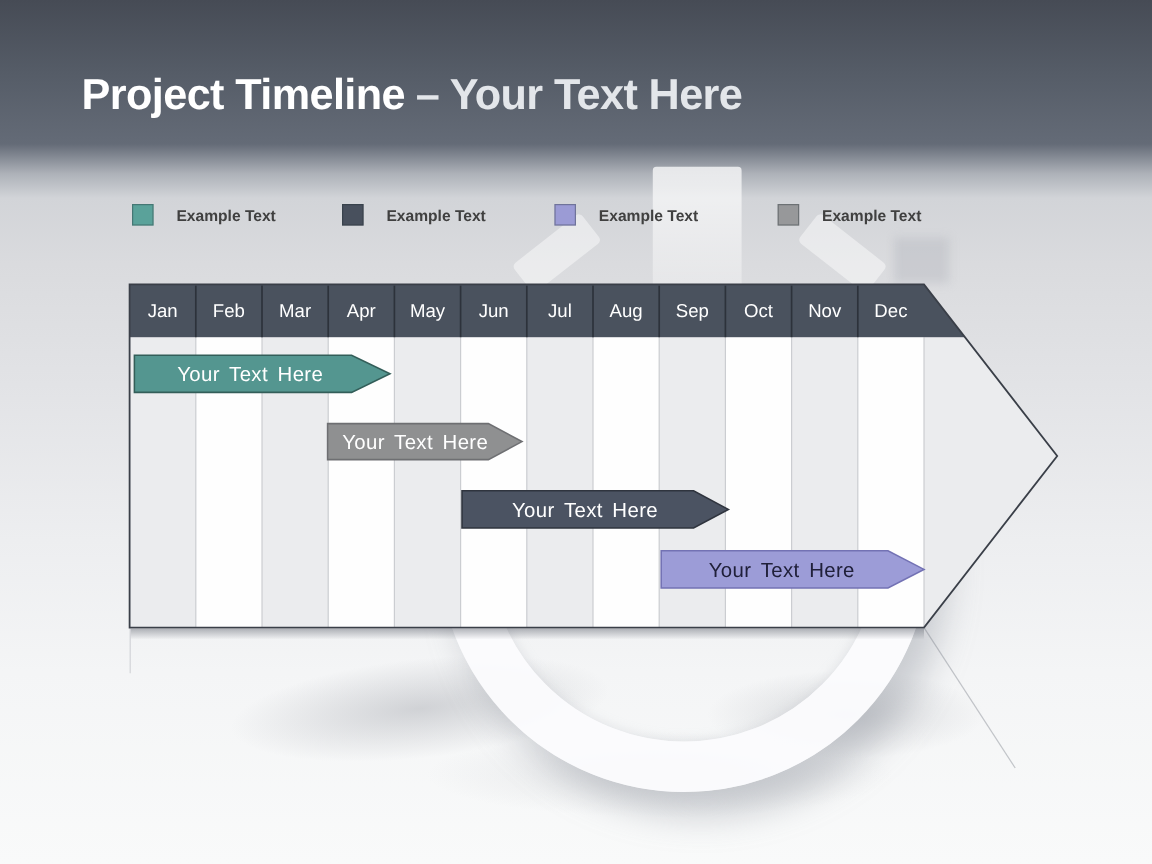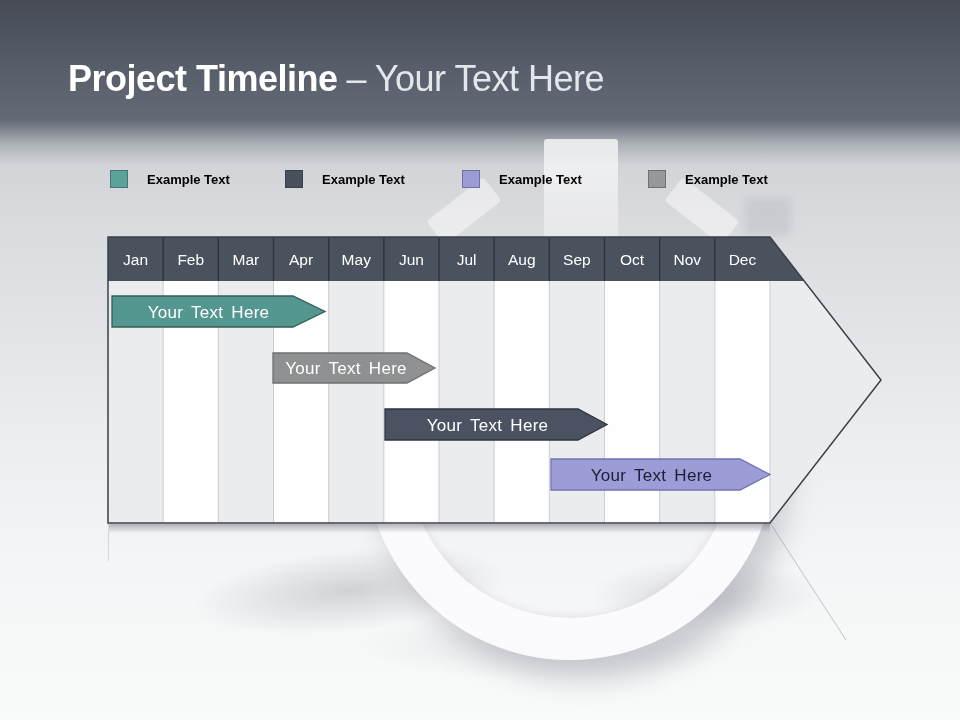--- a/index.html
+++ b/index.html
@@ -7,21 +7,21 @@
     position:relative;
     font-family:"Liberation Sans",sans-serif;
     background:linear-gradient(180deg,
       #464b55 0px,#555c67 60px,#646b77 120px,#aeb2b9 145px,#d2d4d8 165px,
       #dadbde 220px,#e2e3e6 320px,#edeef0 450px,#f4f5f6 560px,#f9fafa 720px);
   }
   .abs{position:absolute;}
   
   #slide-title{left:68px;top:59px;font-size:36px;line-height:40px;letter-spacing:-0.5px;white-space:nowrap;}
   #title-main{font-weight:700;color:#ffffff;text-align:right;}
-  #title-suffix{font-weight:400;color:#e3e6ea;margin-left:9px;}
+  #title-suffix{font-weight:700;color:#e3e6ea;margin-left:9px;}
   
   .wm{position:absolute;pointer-events:none;}
   #wm-shadow1{left:130px;top:533px;width:440px;height:115px;
     background:radial-gradient(closest-side,rgba(148,151,159,0.38),rgba(148,151,159,0) 72%);transform:rotate(-6deg);}
   #wm-shadow2{left:540px;top:543px;width:330px;height:105px;
     background:radial-gradient(closest-side,rgba(148,151,159,0.30),rgba(148,151,159,0) 70%);}
   #wm-shadow3{left:290px;top:598px;width:520px;height:95px;
     background:radial-gradient(closest-side,rgba(160,163,170,0.22),rgba(160,163,170,0) 75%);}
   #wm-stem{left:544px;top:139px;width:74px;height:100px;border-radius:3px;
     background:linear-gradient(180deg,rgba(255,255,255,0.75),rgba(255,255,255,0.30));}
@@ -30,21 +30,21 @@
   #wm-wing-right{left:666px;top:196px;width:72px;height:30px;border-radius:4px;
     background:rgba(255,255,255,0.45);transform:rotate(38deg);}
   #wm-gray-patch{left:745px;top:198px;width:46px;height:38px;background:rgba(172,175,182,0.35);filter:blur(4px);}
   #wm-ring{left:365px;top:250px;width:410px;height:410px;border-radius:50%;
     border:42px solid rgba(251,251,253,0.95);box-sizing:border-box;
     box-shadow:14px 20px 28px rgba(140,144,154,0.40), inset 0 0 10px rgba(180,183,192,0.35);}
   
   #legend{left:0;top:0;width:960px;height:0;}
   .legend-item{position:absolute;top:170px;display:flex;align-items:center;}
   .swatch{width:18px;height:18px;display:inline-block;border:1px solid rgba(30,40,45,0.35);box-sizing:border-box;}
-  .legend-label{margin-left:19px;font-size:13px;font-weight:700;color:#000000;white-space:nowrap;}
+  .legend-label{margin-left:19px;font-size:13px;font-weight:700;color:#404040;white-space:nowrap;}
   
   #timeline-svg{position:absolute;left:0;top:0;}
   #timeline-svg text{font-family:"Liberation Sans",sans-serif;}
 </style>
 </head>
 <body>
 
 <div class="wm" id="wm-shadow1"></div>
 <div class="wm" id="wm-shadow2"></div>
 <div class="wm" id="wm-shadow3"></div>

